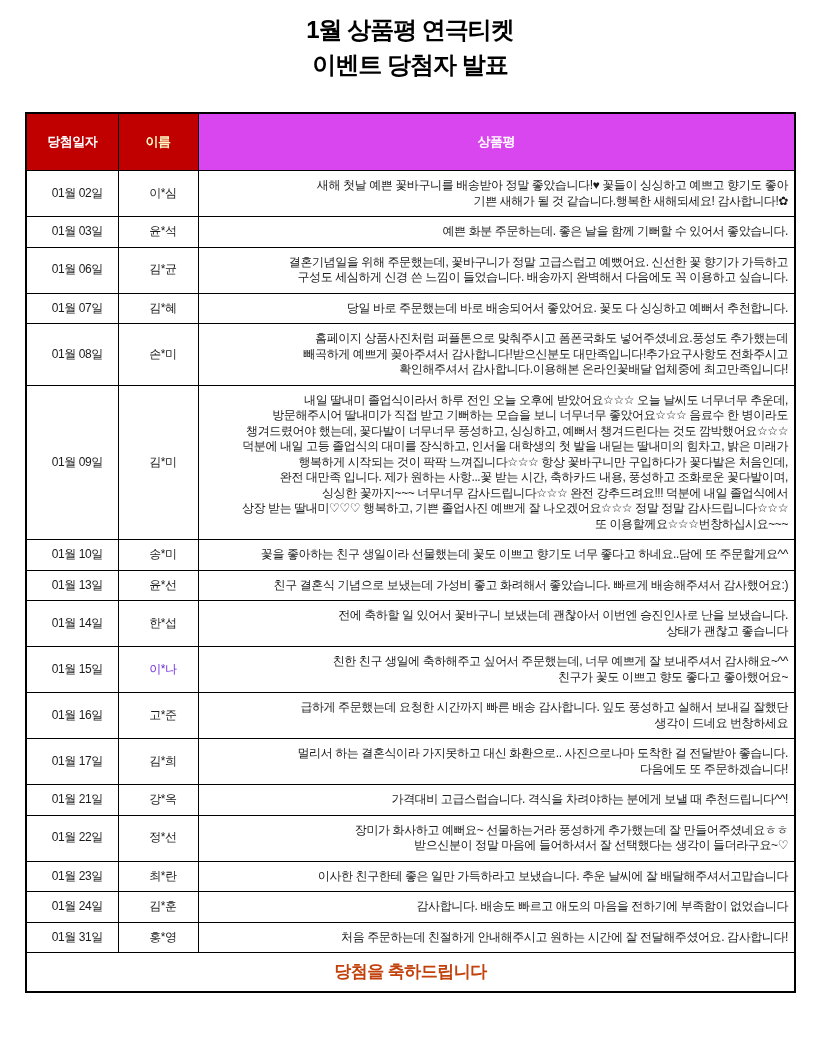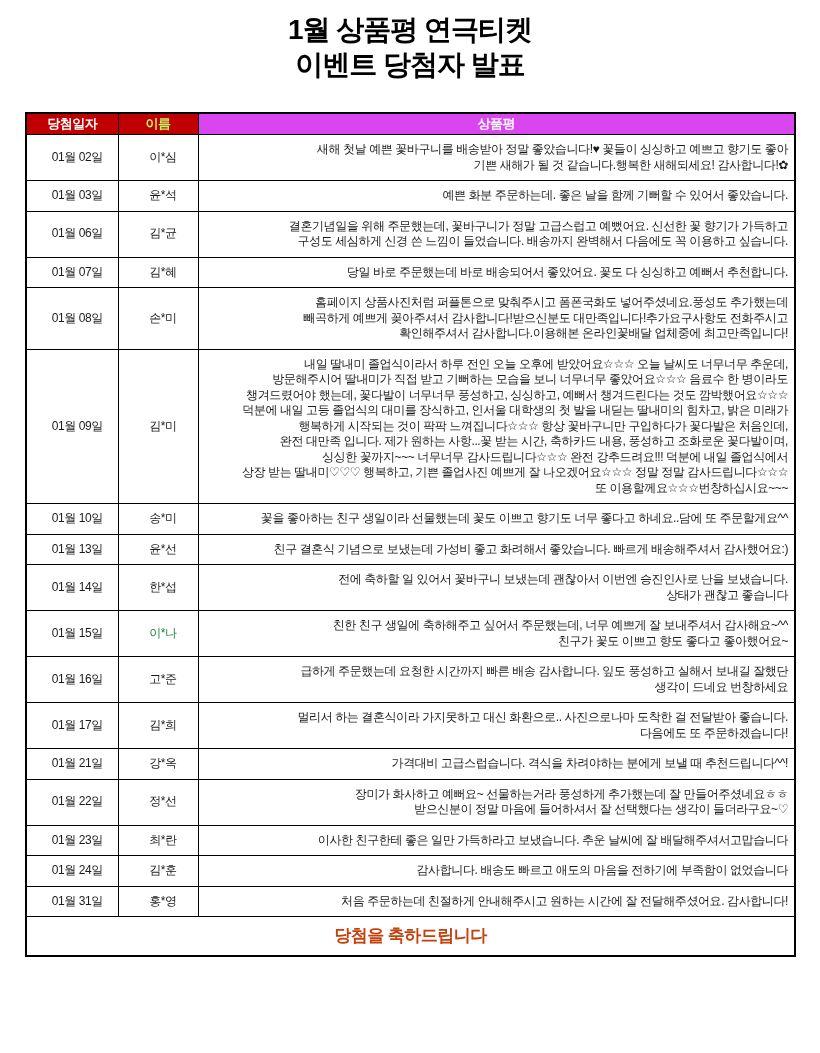--- a/index.html
+++ b/index.html
@@ -4,33 +4,33 @@
 <style>
   html,body{margin:0;padding:0;background:#ffffff;}
   body{
     width:820px;height:1053px;overflow:hidden;
     font-family:"Liberation Sans","DejaVu Sans",sans-serif;
     -webkit-font-smoothing:antialiased;
   }
   .page{position:relative;width:820px;height:1053px;background:#fff;}
   .title{
     text-align:center;font-weight:bold;color:#000;
-    font-size:28px;line-height:35px;padding-top:12px;
+    font-size:24px;line-height:35px;padding-top:12px;
     letter-spacing:-1px;
   }
   .winner-table{
     width:771px;margin:30px 0 0 25px;
     border-collapse:collapse;table-layout:fixed;
     border:2px solid #000;
   }
   .winner-table col.c-date{width:92px;}
   .winner-table col.c-name{width:80px;}
   .winner-table th{
     color:#fff;font-size:13px;font-weight:bold;
-    padding:1px 4px;border:1px solid #000;text-align:center;
+    padding:19px 4px;border:1px solid #000;text-align:center;
     letter-spacing:-0.5px;
   }
   .winner-table td{
     border:1px solid #000;font-size:12px;color:#1a1a1a;
     line-height:15.5px;padding:7px 6px;vertical-align:middle;
     letter-spacing:-0.4px;
   }
   td.cell-date,td.cell-name{text-align:center;white-space:nowrap;padding-left:12px;padding-right:2px;}
   td.cell-review{text-align:right;white-space:pre-line;word-break:keep-all;}
   td.footer-cell{
@@ -49,21 +49,21 @@
 
   <table class="winner-table">
     <colgroup>
       <col class="c-date">
         <col class="c-name">
         <col class="c-review">
     </colgroup>
     <thead>
       <tr>
         <th style="background: rgb(192, 0, 0); color: rgb(255, 255, 255);">당첨일자</th>
-        <th style="background: rgb(192, 0, 0); color: #bef264;">이름</th>
+        <th style="background: rgb(192, 0, 0); color: #fef9c3;">이름</th>
         <th style="background: #d946ef; color: rgb(255, 255, 255);">상품평</th>
       </tr>
     </thead>
     <tbody id="rows-body">
         <tr>
           <td class="cell-date">01월 02일</td>
           <td class="cell-name">이*심</td>
           <td class="cell-review">새해 첫날 예쁜 꽃바구니를 배송받아 정말 좋았습니다!♥ 꽃들이 싱싱하고 예쁘고 향기도 좋아
 기쁜 새해가 될 것 같습니다.행복한 새해되세요! 감사합니다!✿</td>
         </tr>
@@ -114,21 +114,21 @@
           <td class="cell-review">친구 결혼식 기념으로 보냈는데 가성비 좋고 화려해서 좋았습니다. 빠르게 배송해주셔서 감사했어요:)</td>
         </tr>
         <tr>
           <td class="cell-date">01월 14일</td>
           <td class="cell-name">한*섭</td>
           <td class="cell-review">전에 축하할 일 있어서 꽃바구니 보냈는데 괜찮아서 이번엔 승진인사로 난을 보냈습니다.
 상태가 괜찮고 좋습니다</td>
         </tr>
         <tr>
           <td class="cell-date">01월 15일</td>
-          <td class="cell-name" style="color: #15803d;">이*나</td>
+          <td class="cell-name" style="color: #6d28d9;">이*나</td>
           <td class="cell-review">친한 친구 생일에 축하해주고 싶어서 주문했는데, 너무 예쁘게 잘 보내주셔서 감사해요~^^
 친구가 꽃도 이쁘고 향도 좋다고 좋아했어요~</td>
         </tr>
         <tr>
           <td class="cell-date">01월 16일</td>
           <td class="cell-name">고*준</td>
           <td class="cell-review">급하게 주문했는데  요청한 시간까지 빠른 배송 감사합니다. 잎도 풍성하고 실해서 보내길 잘했단
 생각이 드네요 번창하세요</td>
         </tr>
         <tr>

